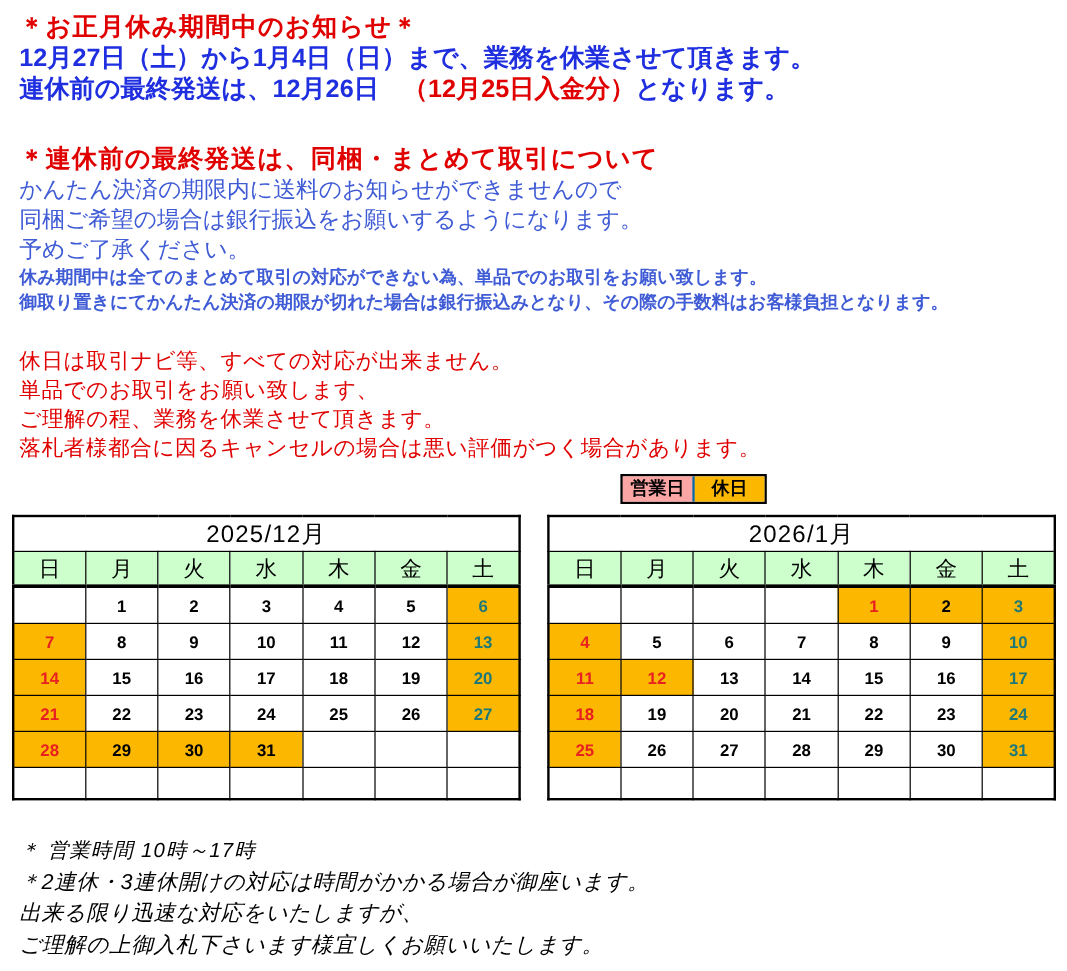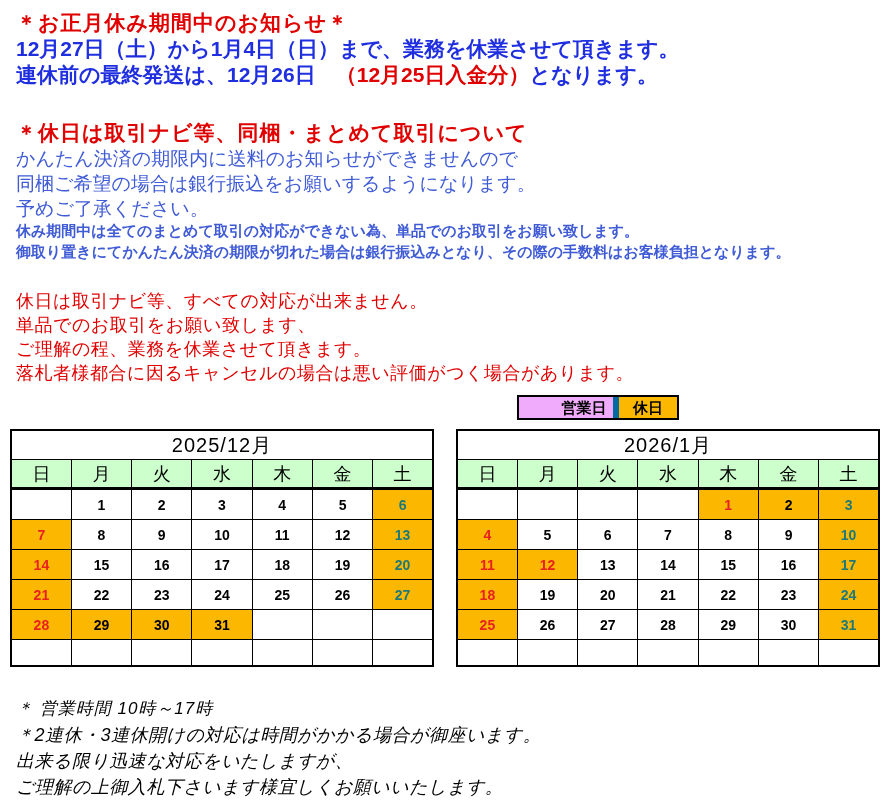--- a/index.html
+++ b/index.html
@@ -11,32 +11,32 @@
   .page{padding:10px 0 0 16px;width:873px;}
 
   
   .top-title{font-size:21px;font-weight:bold;color:var(--red);line-height:26px;letter-spacing:1px;}
   .top-line{font-size:21px;font-weight:bold;color:var(--blue-bold);line-height:26px;}
   .top-line .red-part{color:var(--red);margin-left:20px;}
 
   
   .sec2-title{margin-top:32px;font-size:21px;font-weight:bold;color:var(--red);line-height:26px;letter-spacing:1px;}
   .sec2-body{font-size:19px;color:var(--blue);line-height:25px;}
-  .sec2-small{font-size:15px;font-weight:bold;color:var(--blue);line-height:21px;font-family:Liberation Serif, serif;}
+  .sec2-small{font-size:15px;font-weight:bold;color:var(--blue);line-height:21px;}
 
   
   .red-block{margin-top:26px;}
   .red-block div{font-size:18px;color:var(--red);line-height:24px;letter-spacing:0.5px;}
 
   
   .cal-label-row{position:relative;margin-top:10px;height:28px;}
   .cal-label{position:absolute;left:0;top:6px;font-size:14px;font-weight:bold;letter-spacing:0.5px;}
   .legend{position:absolute;left:501px;top:0;display:flex;border:2px solid #000;}
   .legend span{display:block;width:58px;height:21px;line-height:21px;text-align:center;font-size:15px;font-weight:bold;}
-  .legend .biz{background:#f0abfc;border-right:6px solid #0369a1;padding-left:36px;}
+  .legend .biz{background:#fca5a5;border-right:2px solid #0369a1;}
   .legend .hol-cell{background:var(--orange);}
 
   
   .cal-wrap{display:flex;gap:22px;margin-top:6px;margin-left:-6px;}
   table.cal{border-collapse:collapse;width:424px;table-layout:fixed;border:2px solid #000;background:#fff;}
   table.cal td{border:1px solid #000;text-align:center;padding:0;}
   .cal-title{height:28px;font-size:20px;letter-spacing:1px;}
   tr.cal-head td{height:27px;background:var(--green);font-size:18px;font-weight:normal;border-bottom:3px solid #000;}
   tr.cal-week td{height:29px;font-size:14px;font-weight:bold;}
   tr.cal-week.last td{height:25px;}
@@ -54,21 +54,21 @@
 <body>
 
 <div class="page">
 
   <div class="top-title">＊お正月休み期間中のお知らせ＊</div>
   <div class="top-line">12月27日（土）から1月4日（日）まで、業務を休業させて頂きます。</div>
   <div class="top-line">
     <span>連休前の最終発送は、12月26日</span><span class="red-part">（12月25日入金分）</span><span>となります。</span>
   </div>
 
-  <div class="sec2-title">＊休日は取引ナビ等、同梱・まとめて取引について</div>
+  <div class="sec2-title">＊連休前の最終発送は、同梱・まとめて取引について</div>
   <div class="sec2-body">かんたん決済の期限内に送料のお知らせができませんので</div>
   <div class="sec2-body">同梱ご希望の場合は銀行振込をお願いするようになります。</div>
   <div class="sec2-body">予めご了承ください。</div>
   <div class="sec2-small">休み期間中は全てのまとめて取引の対応ができない為、単品でのお取引をお願い致します。</div>
   <div class="sec2-small">御取り置きにてかんたん決済の期限が切れた場合は銀行振込みとなり、その際の手数料はお客様負担となります。</div>
 
   <div class="red-block">
     <div>休日は取引ナビ等、すべての対応が出来ません。</div>
     <div>単品でのお取引をお願い致します、</div>
     <div>ご理解の程、業務を休業させて頂きます。</div>

